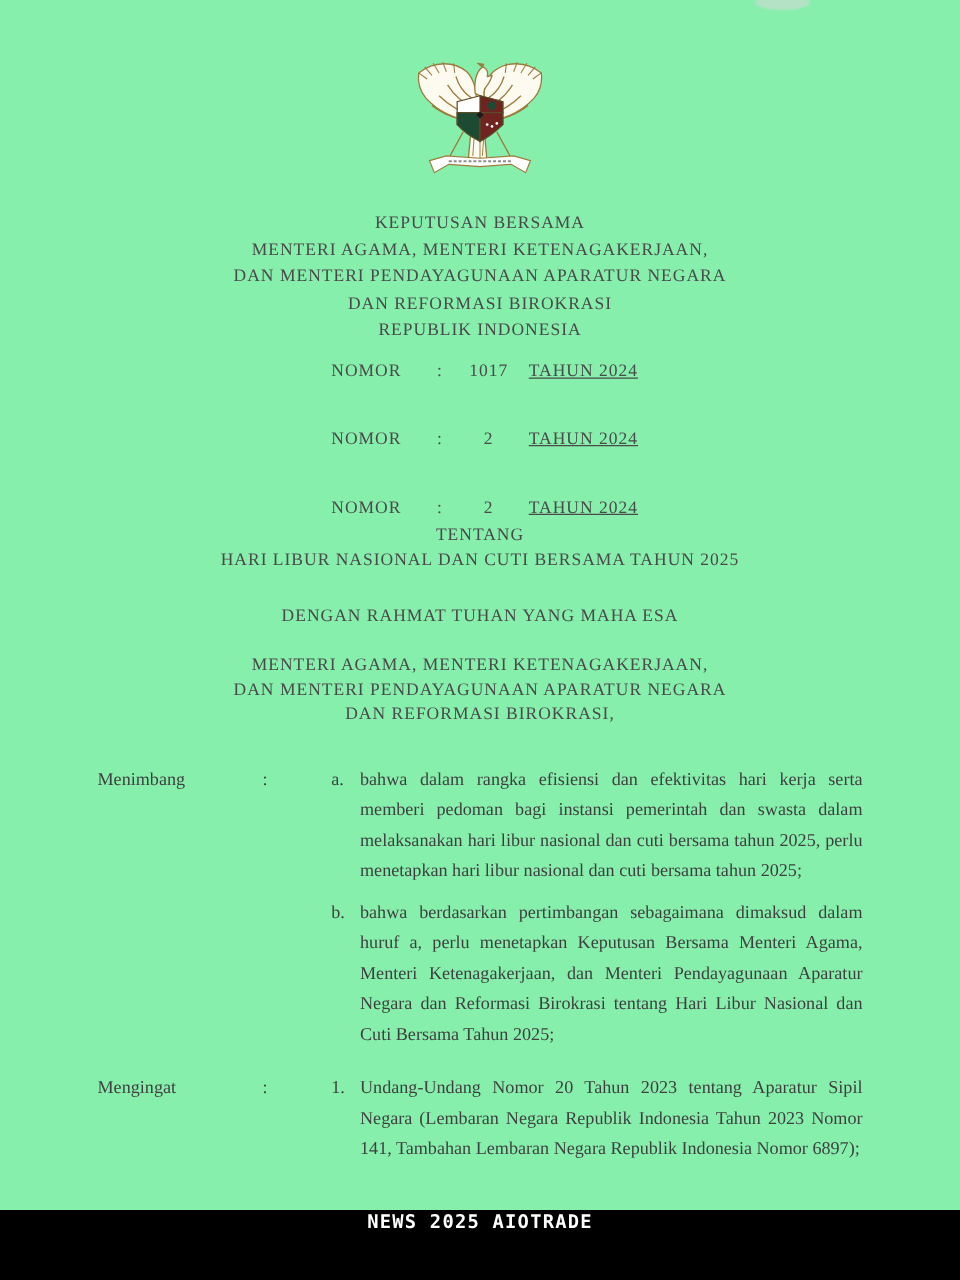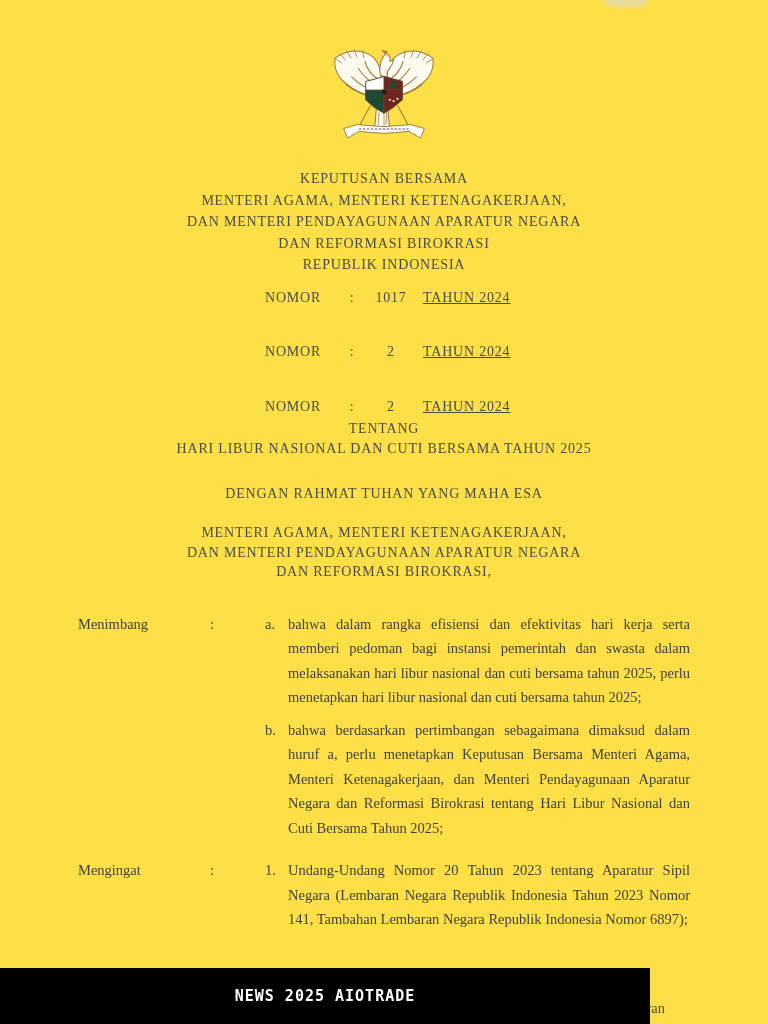--- a/index.html
+++ b/index.html
@@ -6,21 +6,21 @@
   body{
     width:768px;height:1024px;
     background:#ffffff;
     font-family:"Liberation Serif","DejaVu Serif",serif;
     color:#424242;
     overflow:hidden;
     position:relative;
   }
   .page{
     position:absolute;inset:0;
-    background:#fde047;
+    background:#86efac;
   }
   .smudge{
     position:absolute;top:-4px;left:604px;width:44px;height:12px;
     border-radius:50%;
     background:#d9d9d9;opacity:.55;filter:blur(1px);
   }
   .emblem{
     margin:42px auto 0 auto;
     width:116px;height:100px;
     display:flex;justify-content:center;
@@ -87,22 +87,22 @@
   }
   
   .catchword{
     position:absolute;
     left:595px;top:1000px;
     font-size:14.5px;color:#4a4a4a;
     white-space:nowrap;
   }
   .footer-bar{
     position:absolute;left:0;bottom:0;
-    width:650px;height:56px;
-    display:flex;align-items:center;justify-content:center;
+    width:768px;height:56px;
+    display:flex;align-items:flex-start;justify-content:center;
     z-index:5;
   }
   .footer-text{
     font-family:"DejaVu Sans Mono","Liberation Mono",monospace;
     font-weight:bold;
     font-size:15px;
     letter-spacing:1px;
   }
 </style>
 </head>

